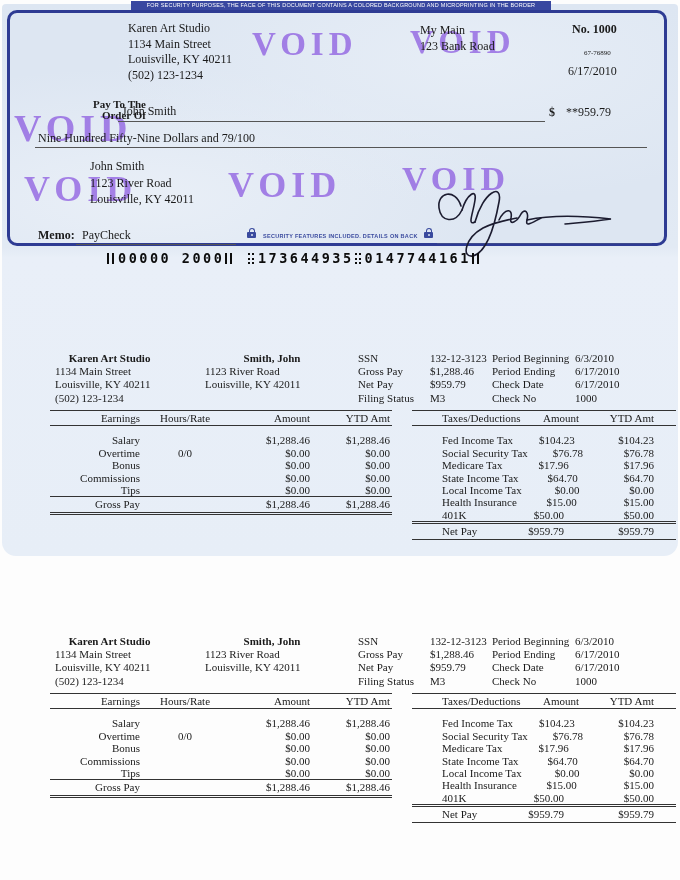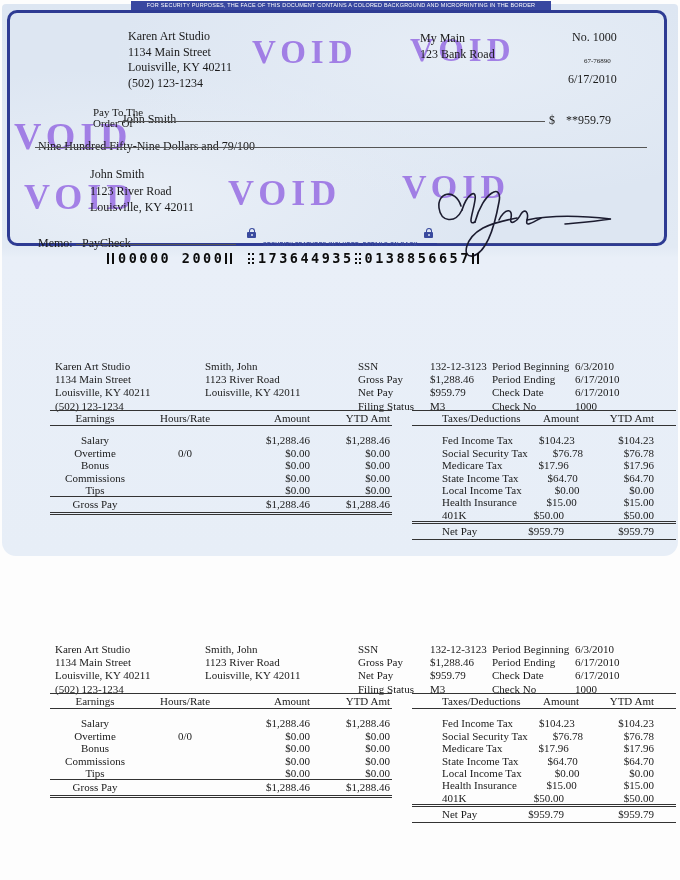--- a/index.html
+++ b/index.html
@@ -1,18 +1,18 @@
 <!DOCTYPE html>
 <html style="--border-blue: #2e3b93; --banner-blue: #3847a0; --check-bg: #dde6f2; --security-blue: #3a4a9e;"><head>
 <meta charset="utf-8">
 <style>
   html,body{margin:0;padding:0;background:#fff;}
   .page{position:relative;width:680px;height:880px;background:#fdfdfd;overflow:hidden;
         font-family:"Liberation Serif",serif;color:#1a1a1a;}
-  .abs{position:absolute;margin-top:8px;}
+  .abs{position:absolute;}
 
   
   .scan-bg{position:absolute;left:2px;top:4px;width:676px;height:552px;
            background:linear-gradient(180deg, var(--check-bg,#dde6f2) 0%, #e2eaf4 44%, #e9eff8 46%, #e7eef7 100%);
            border-radius:4px 4px 14px 14px;}
 
   
   .banner{position:absolute;left:131px;top:1px;width:420px;height:9px;
           background:var(--banner-blue,#3847a0);color:#fff;
           font-family:"Liberation Sans",sans-serif;font-size:5.5px;line-height:9px;
@@ -22,21 +22,21 @@
   .check-frame{position:absolute;left:7px;top:10px;width:654px;height:230px;
                border:3px solid var(--border-blue,#2e3b93);border-radius:10px;
                background:radial-gradient(ellipse at 70% 20%, #e6edf6 0%, transparent 55%),
                           radial-gradient(ellipse at 20% 80%, #e9eff7 0%, transparent 50%),
                           var(--check-bg,#dde6f2);}
   .void{position:absolute;font-family:Liberation Serif, serif;font-weight:bold;
         color:#6d28d9;letter-spacing:5px;opacity:.55;user-select:none;}
 
   .serif12{font-size:12px;line-height:15.5px;}
   .serif11{font-size:11px;line-height:13.2px;}
-  .bold{font-weight:normal;}
+  .bold{font-weight:bold;text-align:right;}
   .hline{position:absolute;height:1px;background:#555;}
 
   .sec-text{font-family:"Liberation Sans",sans-serif;font-size:5.5px;letter-spacing:.3px;
             color:var(--security-blue,#3a4a9e);font-weight:bold;}
   .lock{position:absolute;width:9px;height:6px;background:var(--security-blue,#3a4a9e);border-radius:1px;}
   .lock::before{content:"";position:absolute;left:1.5px;top:-4px;width:4px;height:4px;
                 border:1.5px solid var(--security-blue,#3a4a9e);border-bottom:none;border-radius:3px 3px 0 0;}
   .lock::after{content:"";position:absolute;left:3.5px;top:2px;width:2px;height:2px;background:#dde6f2;border-radius:50%;}
 
   
@@ -47,21 +47,21 @@
   .mtran{width:2px;border-left:2px dotted #0d0d0d;border-right:2px dotted #0d0d0d;}
 
   
   .stub{position:absolute;left:0;width:680px;height:215px;font-size:11px;}
   .tbl{position:absolute;top:62px;}
   .thead,.trow{display:flex;line-height:12.4px;font-size:11px;white-space:nowrap;}
   .thead{border-top:1px solid #333;border-bottom:1px solid #333;padding:1px 0;}
   .gap{height:8px;}
   .earn{left:50px;width:342px;}
   .ded{left:412px;width:264px;}
-  .c-label{flex:1;text-align:center;}
+  .c-label{flex:1;text-align:right;}
   .c-hours{width:90px;text-align:center;}
   .c-amt{width:80px;text-align:right;}
   .c-ytd{width:80px;text-align:right;padding-right:2px;}
   .t-label{flex:1;text-align:left;margin-left:30px;}
   .t-amt{width:70px;text-align:right;}
   .t-ytd{width:90px;text-align:right;padding-right:22px;}
   .total-earn{border-top:1px solid #333;border-bottom:3px double #333;padding:1px 0;}
   .total-ded{border-top:3px double #333;border-bottom:1px solid #333;padding:1px 0;}
   .sig-svg{position:absolute;left:425px;top:176px;}
 </style>
@@ -131,21 +131,21 @@
       <path d="M36,30 C30,12 12,16 14,32 C16,46 30,48 37,34"></path>
       <path d="M37,34 C42,18 52,12 50,24 C48,38 42,50 50,46"></path>
       <path d="M50,46 C58,16 78,6 74,26 C70,48 62,76 48,80 C36,82 40,62 58,52 C70,46 82,44 92,42"></path>
       <path d="M74,44 C80,32 88,32 86,42 C84,50 92,46 96,38 C100,32 104,36 102,44 C100,52 108,46 116,42"></path>
       <path d="M102,44 C130,38 160,40 186,43 C166,46 150,47 140,48"></path>
     </g>
   </svg>
 
   <div class="micr">
     <span class="msym"></span><span>00000 2000</span><span class="msym"></span>
-    <span class="mtran"></span><span>173644935</span><span class="mtran"></span><span>0138856657</span><span class="msym"></span>
+    <span class="mtran"></span><span>173644935</span><span class="mtran"></span><span>0147744161</span><span class="msym"></span>
   </div>
 
   <div class="stub" style="top:348px;">
     <div class="abs serif11" style="left:55px;top:4px;">
       <div class="bold">Karen Art Studio</div>
       <div>1134 Main Street</div>
       <div>Louisville, KY 40211</div>
       <div>(502) 123-1234</div>
     </div>
     <div class="abs serif11" style="left:205px;top:4px;">

